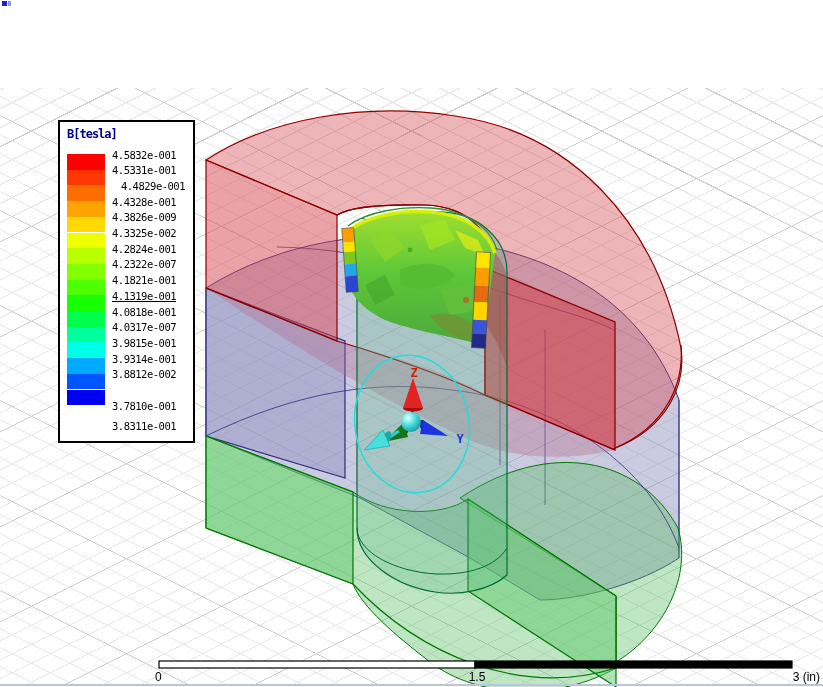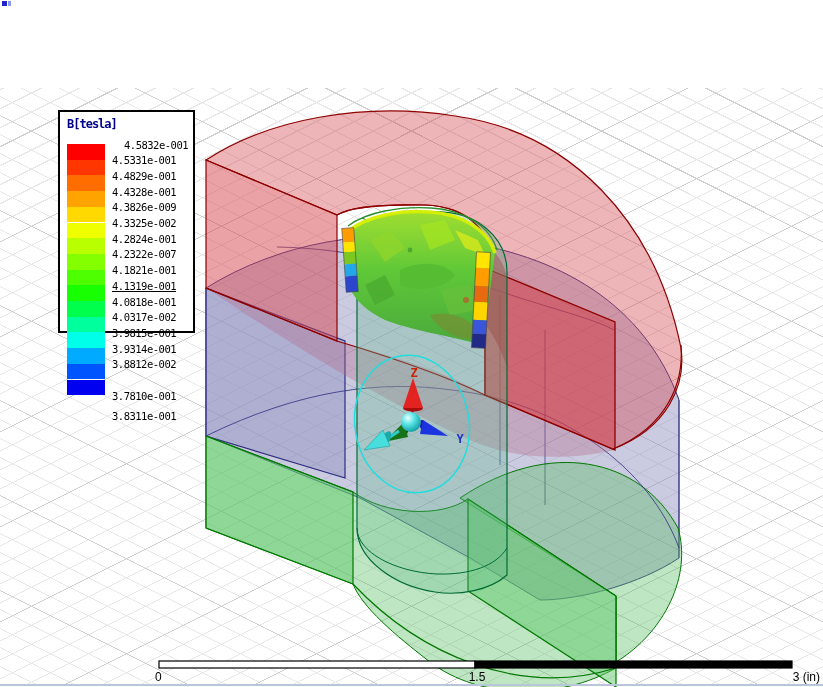--- a/index.html
+++ b/index.html
@@ -18,21 +18,21 @@
   }
   .corner-dot{position:absolute;top:1px;left:2px;width:9px;height:5px;}
   .corner-dot span{position:absolute;top:0;height:5px;}
   .corner-dot .d1{left:0;width:5px;}
   .corner-dot .d2{left:6px;width:3px;}
   .bottom-line{position:absolute;left:0;top:684px;width:823px;height:2px;background:#b9c6da;}
   svg{position:absolute;left:0;top:0;}
 
   
   .legend{
-    position:absolute;left:58px;top:110px;width:137px;height:223px;
+    position:absolute;left:58px;top:120px;width:137px;height:323px;
     background:#ffffff;border:2px solid #000;box-sizing:border-box;
   }
   .legend-title{
     position:absolute;left:7px;top:5px;
     font-family:"DejaVu Sans Mono",monospace;font-size:12px;font-weight:bold;color:#00008b;
     letter-spacing:-1px;
   }
   .legend-band{position:absolute;left:7px;width:38px;}
   .legend-value{
     position:absolute;left:52px;width:82px;height:13px;
@@ -186,32 +186,32 @@
         <div class="legend-band" style="top: 126.2px; height: 15.7px; background: rgb(185, 255, 0);"></div>
         <div class="legend-band" style="top: 141.9px; height: 15.7px; background: rgb(131, 255, 0);"></div>
         <div class="legend-band" style="top: 157.6px; height: 15.7px; background: rgb(77, 255, 0);"></div>
         <div class="legend-band" style="top: 173.3px; height: 15.7px; background: rgb(23, 255, 0);"></div>
         <div class="legend-band" style="top: 189px; height: 15.7px; background: rgb(0, 255, 77);"></div>
         <div class="legend-band" style="top: 204.7px; height: 15.7px; background: rgb(0, 255, 157);"></div>
         <div class="legend-band" style="top: 220.4px; height: 15.7px; background: rgb(0, 255, 233);"></div>
         <div class="legend-band" style="top: 236.1px; height: 15.7px; background: rgb(0, 170, 255);"></div>
         <div class="legend-band" style="top: 251.8px; height: 15.7px; background: rgb(0, 85, 255);"></div>
         <div class="legend-band" style="top: 267.5px; height: 15.7px; background: rgb(0, 0, 240);"></div>
-        <div class="legend-value" style="top: 26.5px; margin-left: 12px;">4.5832e-001</div>
+        <div class="legend-value" style="top: 26.5px;">4.5832e-001</div>
         <div class="legend-value" style="top: 42.2px;">4.5331e-001</div>
-        <div class="legend-value" style="top: 57.9px;">4.4829e-001</div>
+        <div class="legend-value" style="top: 57.9px; text-align: center;">4.4829e-001</div>
         <div class="legend-value" style="top: 73.6px;">4.4328e-001</div>
         <div class="legend-value" style="top: 89.3px;">4.3826e-009</div>
         <div class="legend-value" style="top: 105px;">4.3325e-002</div>
         <div class="legend-value" style="top: 120.7px;">4.2824e-001</div>
         <div class="legend-value" style="top: 136.4px;">4.2322e-007</div>
         <div class="legend-value" style="top: 152.1px;">4.1821e-001</div>
         <div class="legend-value" style="top: 167.8px; text-decoration: underline;">4.1319e-001</div>
         <div class="legend-value" style="top: 183.5px;">4.0818e-001</div>
-        <div class="legend-value" style="top: 199.2px;">4.0317e-002</div>
+        <div class="legend-value" style="top: 199.2px;">4.0317e-007</div>
         <div class="legend-value" style="top: 214.9px;">3.9815e-001</div>
         <div class="legend-value" style="top: 230.6px;">3.9314e-001</div>
         <div class="legend-value" style="top: 246.3px;">3.8812e-002</div>
         <div class="legend-value" style="top: 262px; margin-top: 36px;">3.8311e-001</div>
         <div class="legend-value" style="top: 277.7px;">3.7810e-001</div>
       </div>
   </div>
 
   <div class="bottom-line"></div>
 </div>

